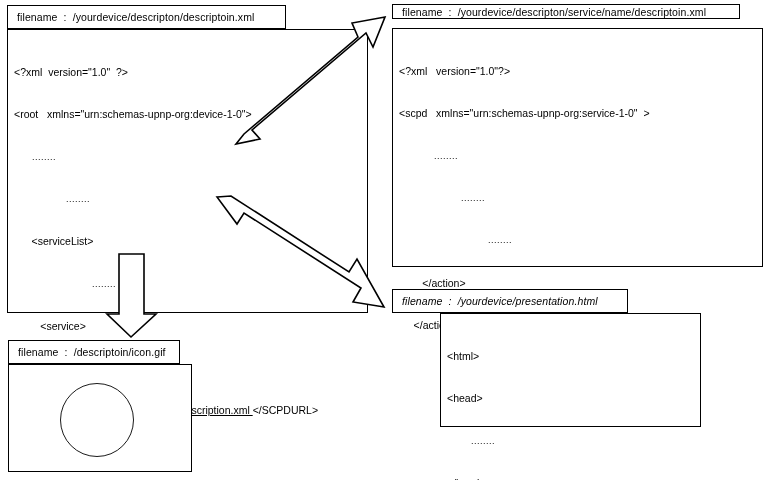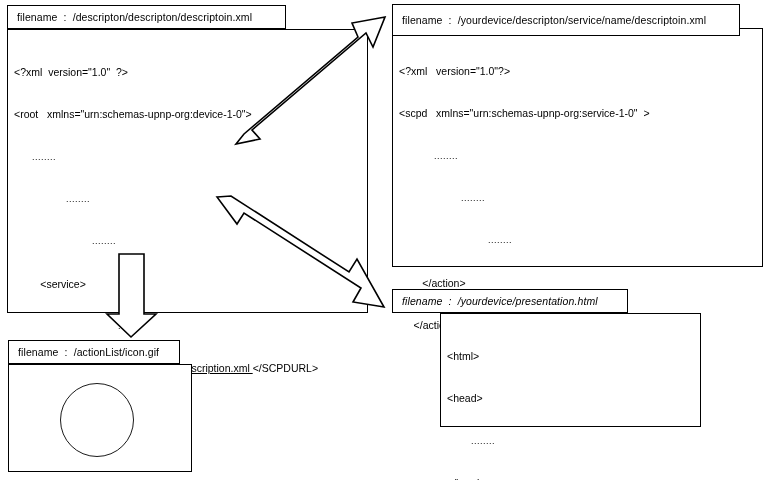--- a/index.html
+++ b/index.html
@@ -74,50 +74,51 @@
   }
 </style>
 </head>
 <body>
 
 <div id="canvas">
 
   <div class="panel">
     <div class="panel-tab" style="left:7px; top:5px; width:279px; height:24px;">
       <span class="tab-text">
-        <span>filename</span>&nbsp;&nbsp;<span>:</span>&nbsp;&nbsp;<span>/descripton/descripton/descriptoin.xml</span>
+        <span>filename</span>&nbsp;&nbsp;<span>:</span>&nbsp;&nbsp;<span>/yourdevice/descripton/descriptoin.xml</span>
       </span>
     </div>
     <div class="panel-body" style="left:7px; top:29px; width:361px; height:284px;">
       <div class="code">
         <span class="ln">&lt;?xml  version="1.0"  ?&gt;</span>
         <span class="ln">&lt;root   xmlns="urn:schemas-upnp-org:device-1-0"&gt;</span>
         <span class="ln dots" style="padding-left:18px;">........</span>
         <span class="ln dots" style="padding-left:34px;">      ........</span>
+        <span class="ln">      &lt;serviceList&gt;</span>
         <span class="ln dots" style="padding-left:51px;">         ........</span>
         <span class="ln">         &lt;service&gt;</span>
         <span class="ln dots" style="padding-left:68px;">            ........</span>
         <span class="ln">&nbsp;&nbsp;&nbsp;&nbsp;&nbsp;&nbsp;&nbsp;&nbsp;&nbsp;&nbsp;&lt;SCPDURL&gt;&nbsp;&nbsp;<span class="u">/service/name/description.xml </span>&lt;/SCPDURL&gt;</span>
         
         
         
         
         
         
         
         
         
         
         
       </div>
     </div>
   </div>
 
   <div class="panel">
-    <div class="panel-tab" style="left:392px; top:4px; width:348px; height:32px;">
+    <div class="panel-tab" style="left:392px; top:4px; width:348px; height:15px;">
       <span class="tab-text">
         <span>filename</span>&nbsp;&nbsp;<span>:</span>&nbsp;&nbsp;<span>/yourdevice/descripton/service/name/descriptoin.xml</span>
       </span>
     </div>
     <div class="panel-body" style="left:392px; top:28px; width:371px; height:239px;">
       <div class="code">
         <span class="ln">&lt;?xml   version="1.0"?&gt;</span>
         <span class="ln">&lt;scpd   xmlns="urn:schemas-upnp-org:service-1-0"  &gt;</span>
         <span class="ln dots" style="padding-left:20px;">     ........</span>
         <span class="ln dots" style="padding-left:38px;">        ........</span>
@@ -150,21 +151,21 @@
         
         
         
       </div>
     </div>
   </div>
 
   <div class="panel">
     <div class="panel-tab" style="left:8px; top:340px; width:172px; height:24px;">
       <span class="tab-text">
-        <span>filename</span>&nbsp;&nbsp;<span>:</span>&nbsp;&nbsp;<span>/actionList/icon.gif</span>
+        <span>filename</span>&nbsp;&nbsp;<span>:</span>&nbsp;&nbsp;<span>/descriptoin/icon.gif</span>
       </span>
     </div>
     <div class="panel-body" style="left:8px; top:364px; width:184px; height:108px;">
       <div class="icon-circle" style="left:51px; top:18px; width:74px; height:74px;"></div>
     </div>
   </div>
 
   <svg class="arrows" viewBox="0 0 768 480" width="768" height="480" xmlns="http://www.w3.org/2000/svg">
 
     <polygon fill="#ffffff" stroke="#000000" stroke-width="1.6" stroke-linejoin="miter" points="236,144 244,134 358,37 352,23 385,17 373,47 366,33 252,130 260,139"></polygon>

